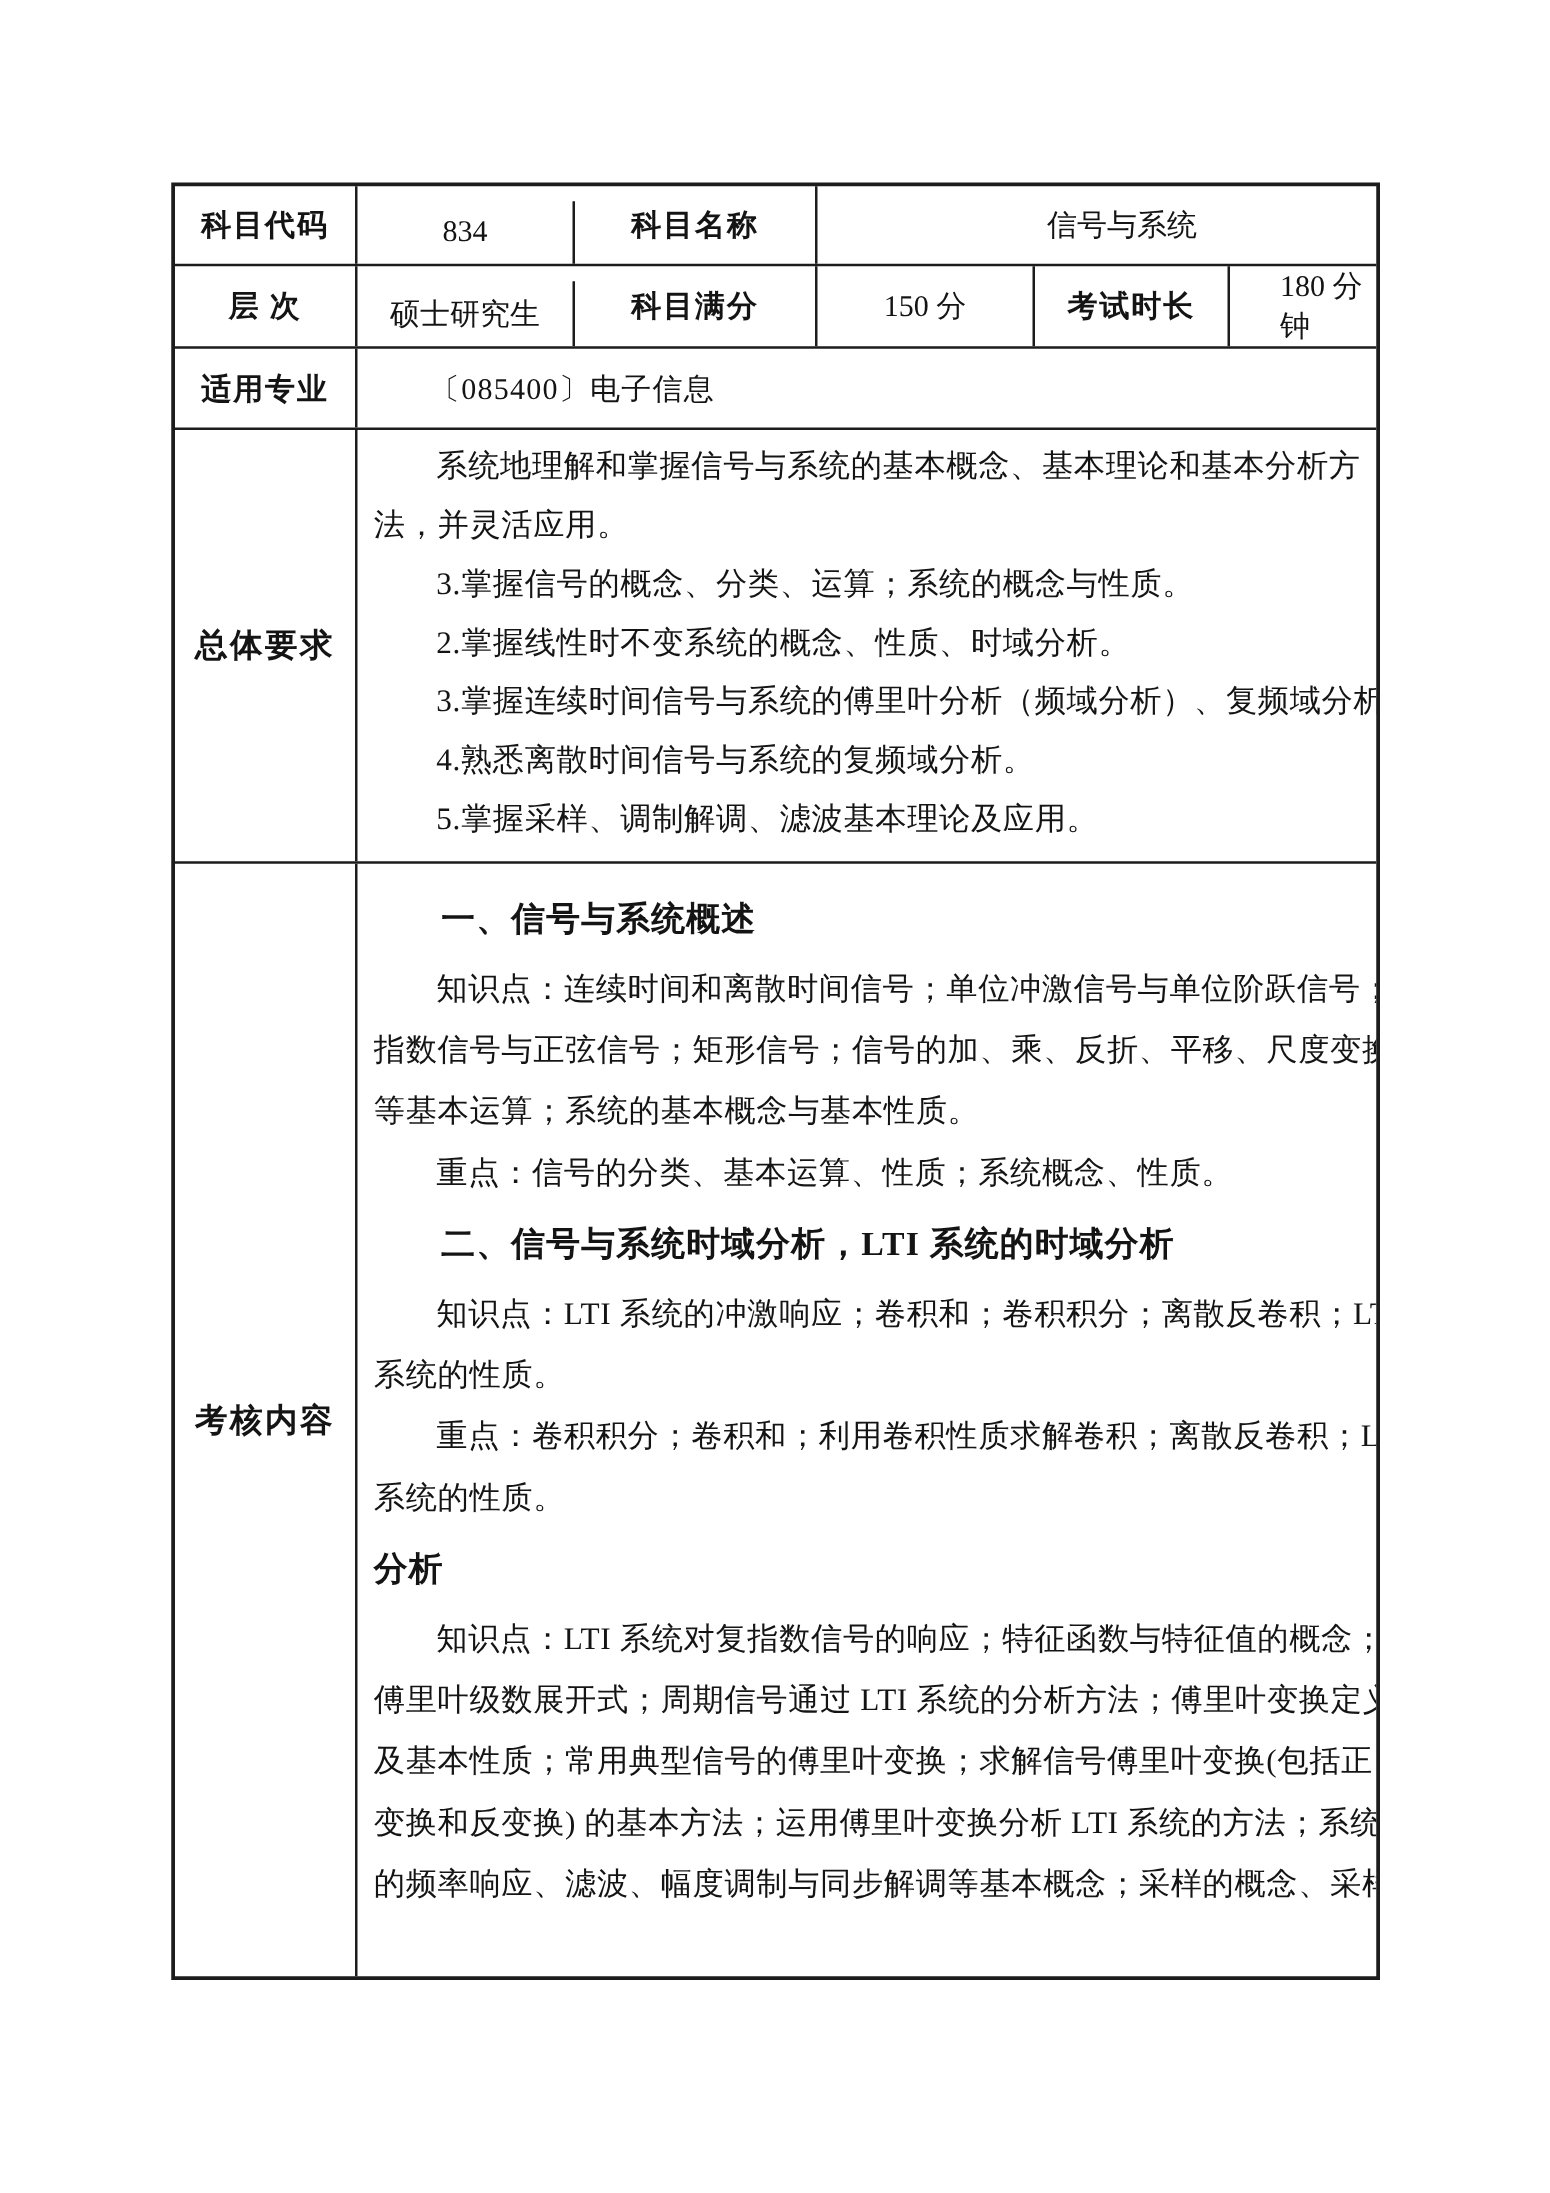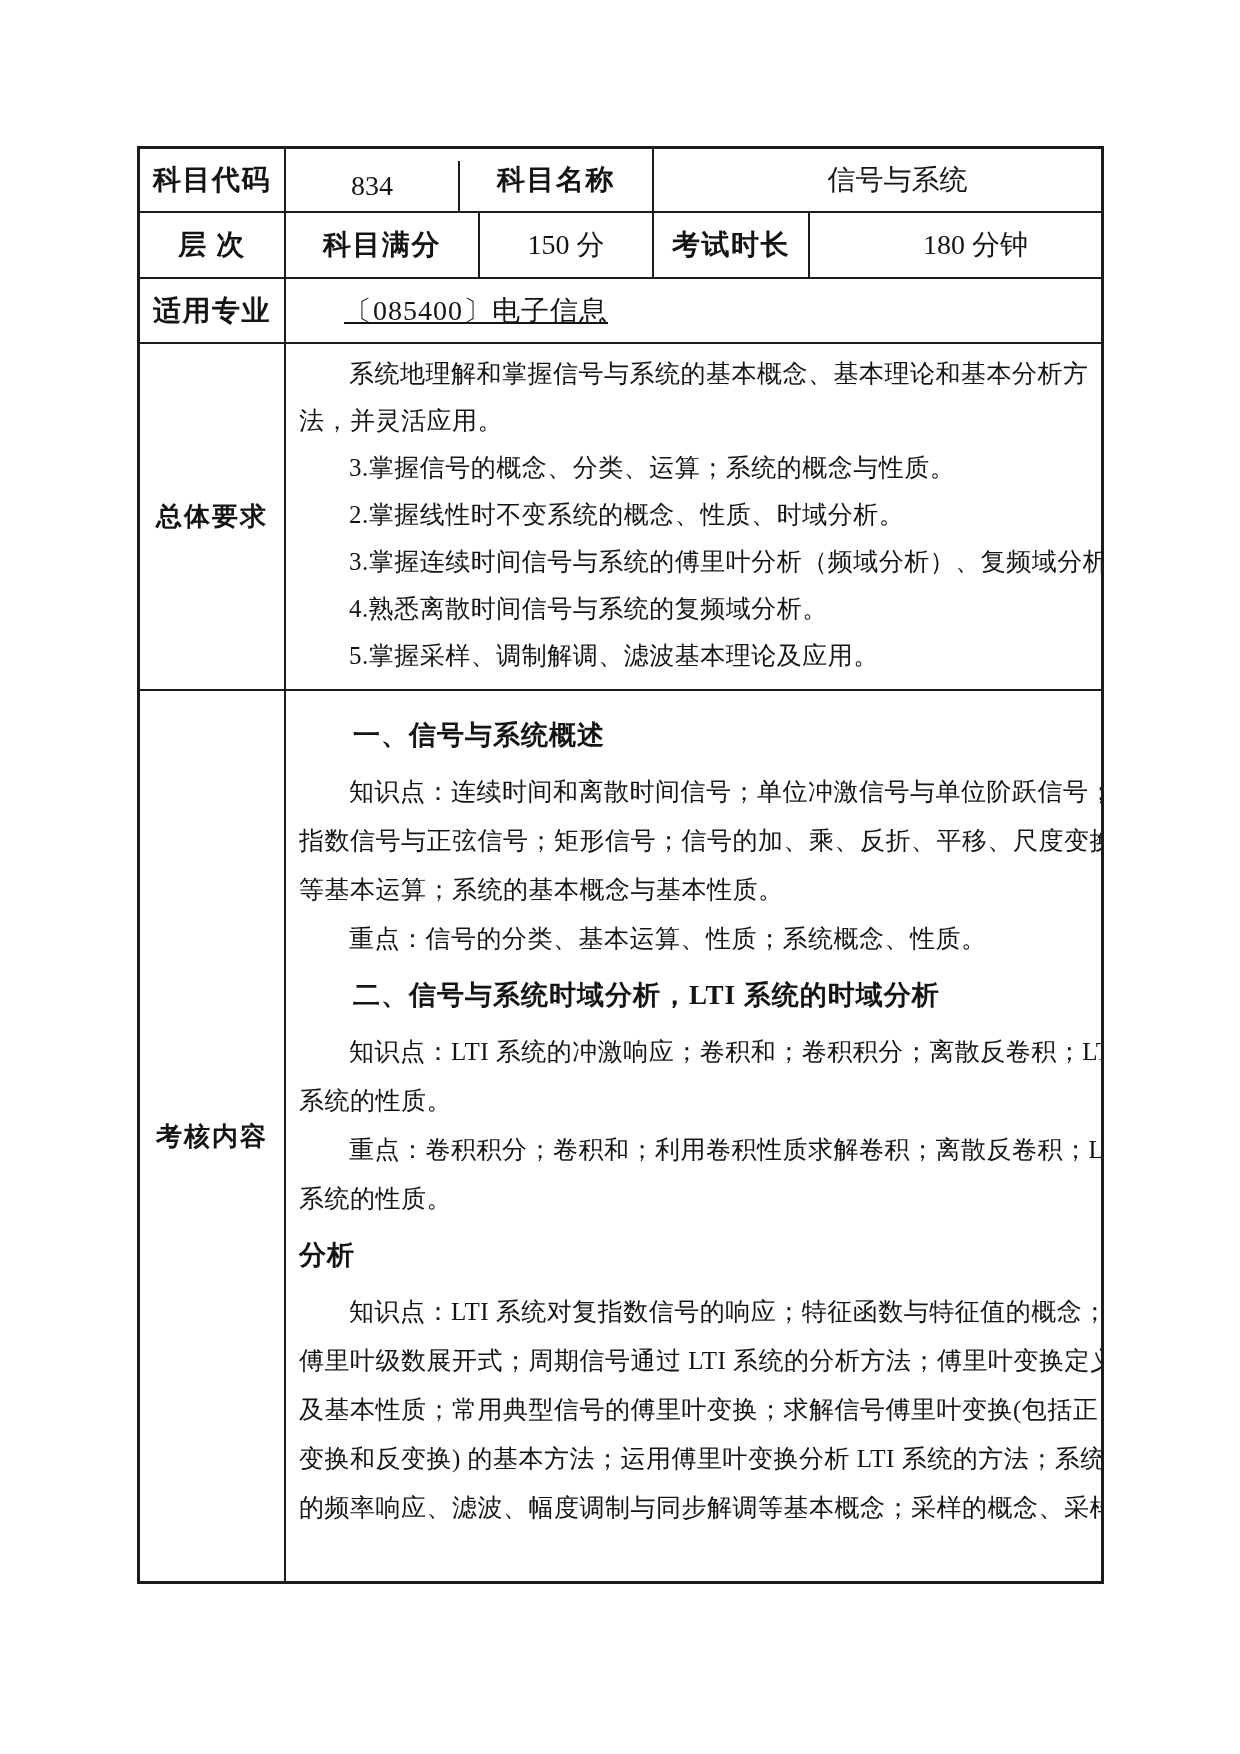--- a/index.html
+++ b/index.html
@@ -15,36 +15,36 @@
     width: 967px; height: 1438px;
     border: 3px solid #1c1c1c;
     display: flex; flex-direction: column;
     background: #fff;
   }
   .row { display: flex; border-bottom: 2px solid #1c1c1c; }
   .row:last-child { border-bottom: none; flex: 1; }
   .cell {
     border-right: 2px solid #1c1c1c;
     display: flex; align-items: center; justify-content: center;
-    font-size: 28px; overflow: hidden;
+    font-size: 24px; overflow: hidden;
   }
   .cell:last-child { border-right: none; }
   .lbl { font-weight: bold; letter-spacing: 1.5px; }
   .biglbl { font-size: 26px; font-weight: bold; letter-spacing: 2px; }
   .r1 { height: 64px; }
   .r2 { height: 66px; }
   .r3 { height: 65px; }
   .r4 { height: 347px; }
   .w-c1 { width: 146px; flex: none; }
   .w-c2 { width: 174px; flex: none; margin-top: 12px; }
   .w-c3 { width: 194px; flex: none; }
   .w-c4 { width: 174px; flex: none; }
   .w-c5 { width: 156px; flex: none; }
   .grow { flex: 1; margin-left: 40px; }
-  .left-val { justify-content: flex-start; padding-left: 18px; letter-spacing: 1px; text-decoration: underline; }
+  .left-val { justify-content: flex-start; padding-left: 18px; letter-spacing: 1px; }
   .content {
     display: block; flex: 1;
     padding: 6px 10px 0 13px;
     font-size: 25px; letter-spacing: 0.5px;
     border-right: none;
     overflow: hidden;
   }
   .content .line { line-height: 47px; white-space: nowrap; }
   .r5 .content { padding-top: 12px; }
   .r5 .line { line-height: 49px; }
@@ -62,20 +62,21 @@
 
     <div class="row r1">
       <div class="cell lbl w-c1">科目代码</div>
       <div class="cell w-c2">834</div>
       <div class="cell lbl w-c3">科目名称</div>
       <div class="cell grow">信号与系统</div>
     </div>
 
     <div class="row r2">
       <div class="cell lbl w-c1">层 次</div>
+      <div class="cell w-c2">硕士研究生</div>
       <div class="cell lbl w-c3">科目满分</div>
       <div class="cell w-c4">150 分</div>
       <div class="cell lbl w-c5">考试时长</div>
       <div class="cell grow">180 分钟</div>
     </div>
 
     <div class="row r3">
       <div class="cell lbl w-c1">适用专业</div>
       <div class="cell grow left-val">〔085400〕电子信息</div>
     </div>

